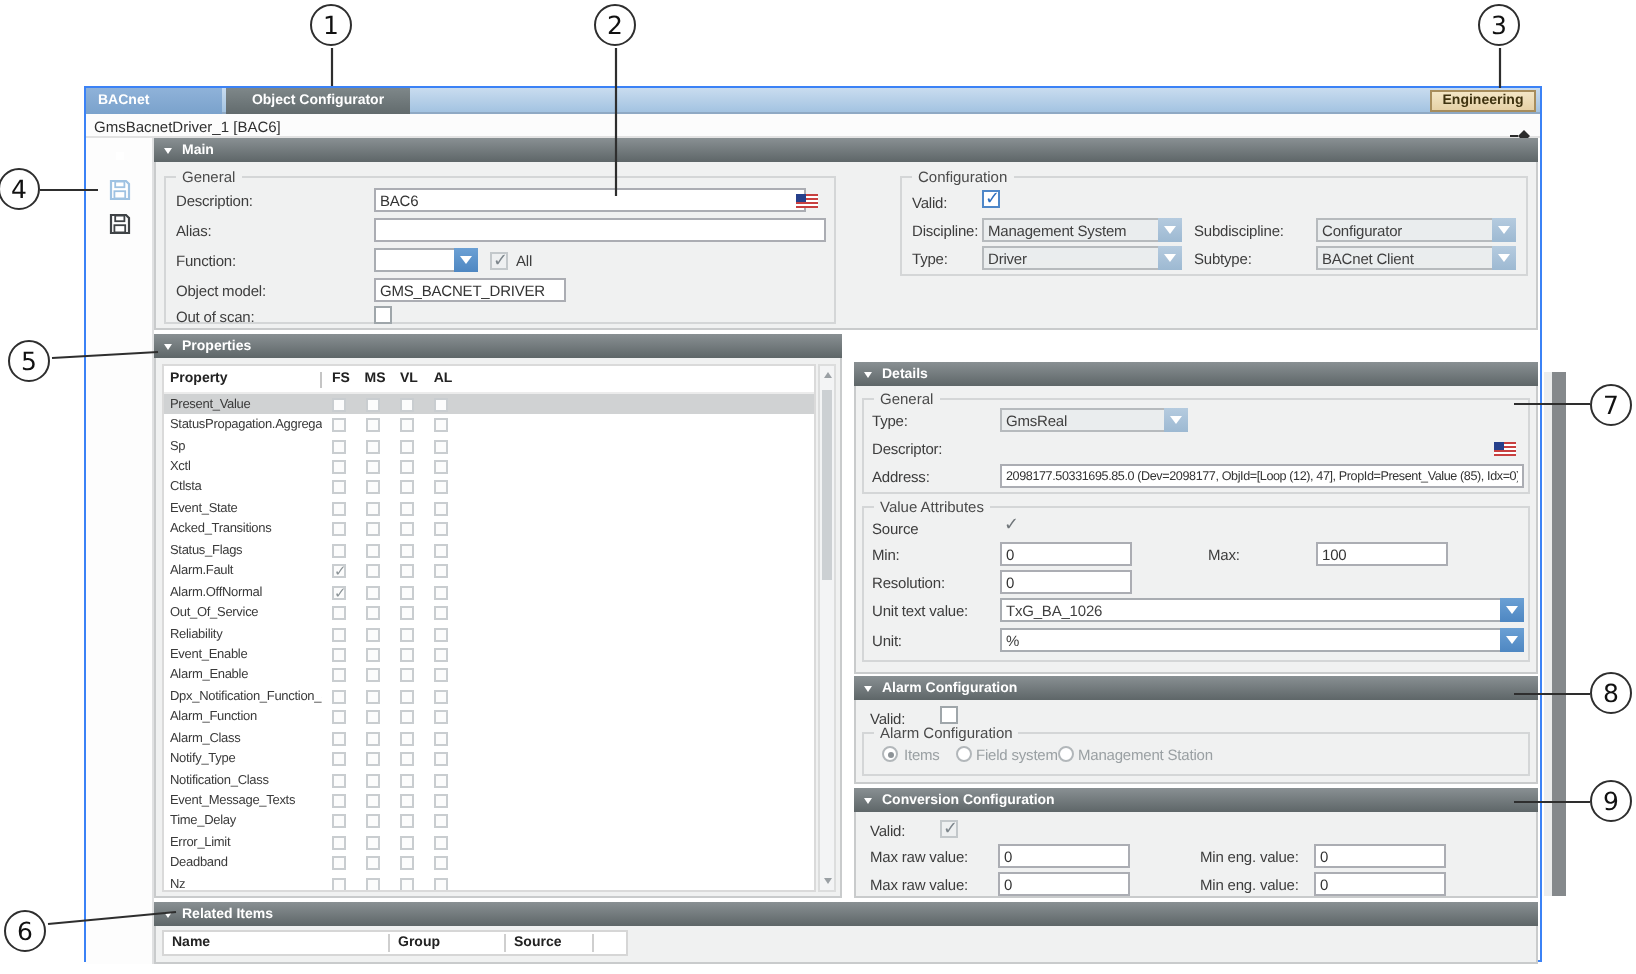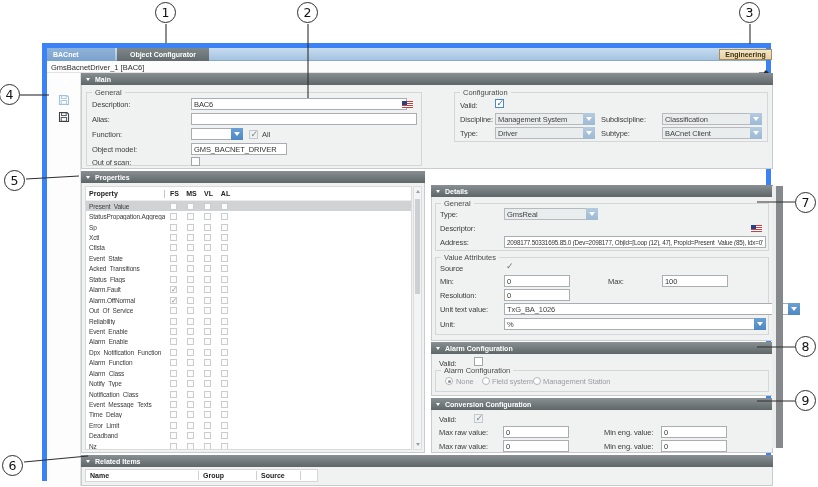--- a/index.html
+++ b/index.html
@@ -6,21 +6,21 @@
   body{width:818px;height:487px;overflow:hidden;position:relative;
        font-family:"Liberation Sans",sans-serif;-webkit-font-smoothing:antialiased;}
   
   .callout{position:absolute;width:21px;height:21px;border:1.4px solid #2e2e2e;border-radius:50%;
            background:#fff;display:flex;align-items:center;justify-content:center;
            font-family:"DejaVu Sans",sans-serif;font-size:12.5px;color:#111;z-index:9;box-sizing:border-box;}
   svg.lines{position:absolute;left:0;top:0;z-index:8;pointer-events:none;}
   svg.lines line{stroke:#2e2e2e;stroke-width:1.1;}
   
   .window{position:absolute;left:42px;top:43px;width:729px;height:438px;background:#fff;
-          border:5px solid #3b82f6;box-sizing:border-box;}
+          border:1px solid #3b82f6;box-sizing:border-box;}
   .topbar{position:absolute;left:0;top:0;width:100%;height:13px;
           background:linear-gradient(#c9dcef,#a3c3e1);border-bottom:1px solid #8fa9c4;box-sizing:border-box;}
   .tab{position:absolute;top:0;height:13px;font-size:7px;font-weight:bold;color:#fff;
        display:flex;align-items:center;box-sizing:border-box;}
   .tab.bacnet{left:0;width:68px;padding-left:6px;background:linear-gradient(#8fb2d9,#7aa2cc);}
   .tab.objconf{left:70px;width:92px;justify-content:center;background:linear-gradient(#7e8789,#626b6d);}
   .engineering{position:absolute;left:672px;top:1px;width:53px;height:11px;box-sizing:border-box;
        background:linear-gradient(#f3e6c6,#e6d1a6);border:1px solid #a78d5c;color:#3f3310;
        font-size:7px;font-weight:bold;display:flex;align-items:center;justify-content:center;}
   .crumb{position:absolute;left:0;top:13px;width:100%;height:12px;background:#fcfcfc;
@@ -196,21 +196,21 @@
         <span class="cb blue checked" style="left:40px;top:6px"></span>
         <span class="lbl" style="left:5px;top:22px">Discipline:</span>
         <div class="dd" style="left:40px;top:20px;width:100px">
           <span class="f">Management System</span>
           <span class="a">
               <i></i>
             </span>
         </div>
         <span class="lbl" style="left:146px;top:22px">Subdiscipline:</span>
         <div class="dd" style="left:207px;top:20px;width:100px">
-          <span class="f">Classification</span>
+          <span class="f">Configurator</span>
           <span class="a">
               <i></i>
             </span>
         </div>
         <span class="lbl" style="left:5px;top:36px">Type:</span>
         <div class="dd" style="left:40px;top:34px;width:100px">
           <span class="f">Driver</span>
           <span class="a">
               <i></i>
             </span>
@@ -656,21 +656,21 @@
         <span class="grp-lbl">Value Attributes</span>
         <span class="lbl" style="left:4px;top:6px">Source</span>
         <span class="checkmark show" style="left:70px;top:3px">✓</span>
         <span class="lbl" style="left:4px;top:19px">Min:</span>
         <input class="txt" style="left: 68px; top: 17px; width: 66px;" value="0">
         <span class="lbl" style="left:172px;top:19px">Max:</span>
         <input class="txt" style="left: 226px; top: 17px; width: 66px;" value="100">
         <span class="lbl" style="left:4px;top:33px">Resolution:</span>
         <input class="txt" style="left: 68px; top: 31px; width: 66px;" value="0">
         <span class="lbl" style="left:4px;top:47px">Unit text value:</span>
-        <div class="dd en" style="left:68px;top:45px;width:296px">
+        <div class="dd en" style="left:68px;top:45px;width:262px">
           <span class="f">TxG_BA_1026</span>
           <span class="a">
               <i></i>
             </span>
         </div>
         <span class="lbl" style="left:4px;top:62px">Unit:</span>
         <div class="dd en" style="left:68px;top:60px;width:262px">
           <span class="f">%</span>
           <span class="a">
               <i></i>
@@ -682,21 +682,21 @@
     <div class="sech" style="left:350px;top:269px;width:342px">
       <span class="tri"></span>
       <span>Alarm Configuration</span>
     </div>
     <div class="panel" style="left:350px;top:281px;width:342px;height:42px">
       <span class="lbl" style="left:7px;top:5px">Valid:</span>
       <span class="cb" style="left:42px;top:3px"></span>
       <div class="grp" style="left:3px;top:16px;width:334px;height:22px">
         <span class="grp-lbl">Alarm Configuration</span>
         <span class="rad dot" style="left:9px;top:6px"></span>
-        <span class="lbl dis" style="left:20px;top:6px">None</span>
+        <span class="lbl dis" style="left:20px;top:6px">Items</span>
         <span class="rad" style="left:46px;top:6px"></span>
         <span class="lbl dis" style="left:56px;top:6px">Field system</span>
         <span class="rad" style="left:97px;top:6px"></span>
         <span class="lbl dis" style="left:107px;top:6px">Management Station</span>
       </div>
     </div>
 
     <div class="sech" style="left:350px;top:325px;width:342px">
       <span class="tri"></span>
       <span>Conversion Configuration</span>

